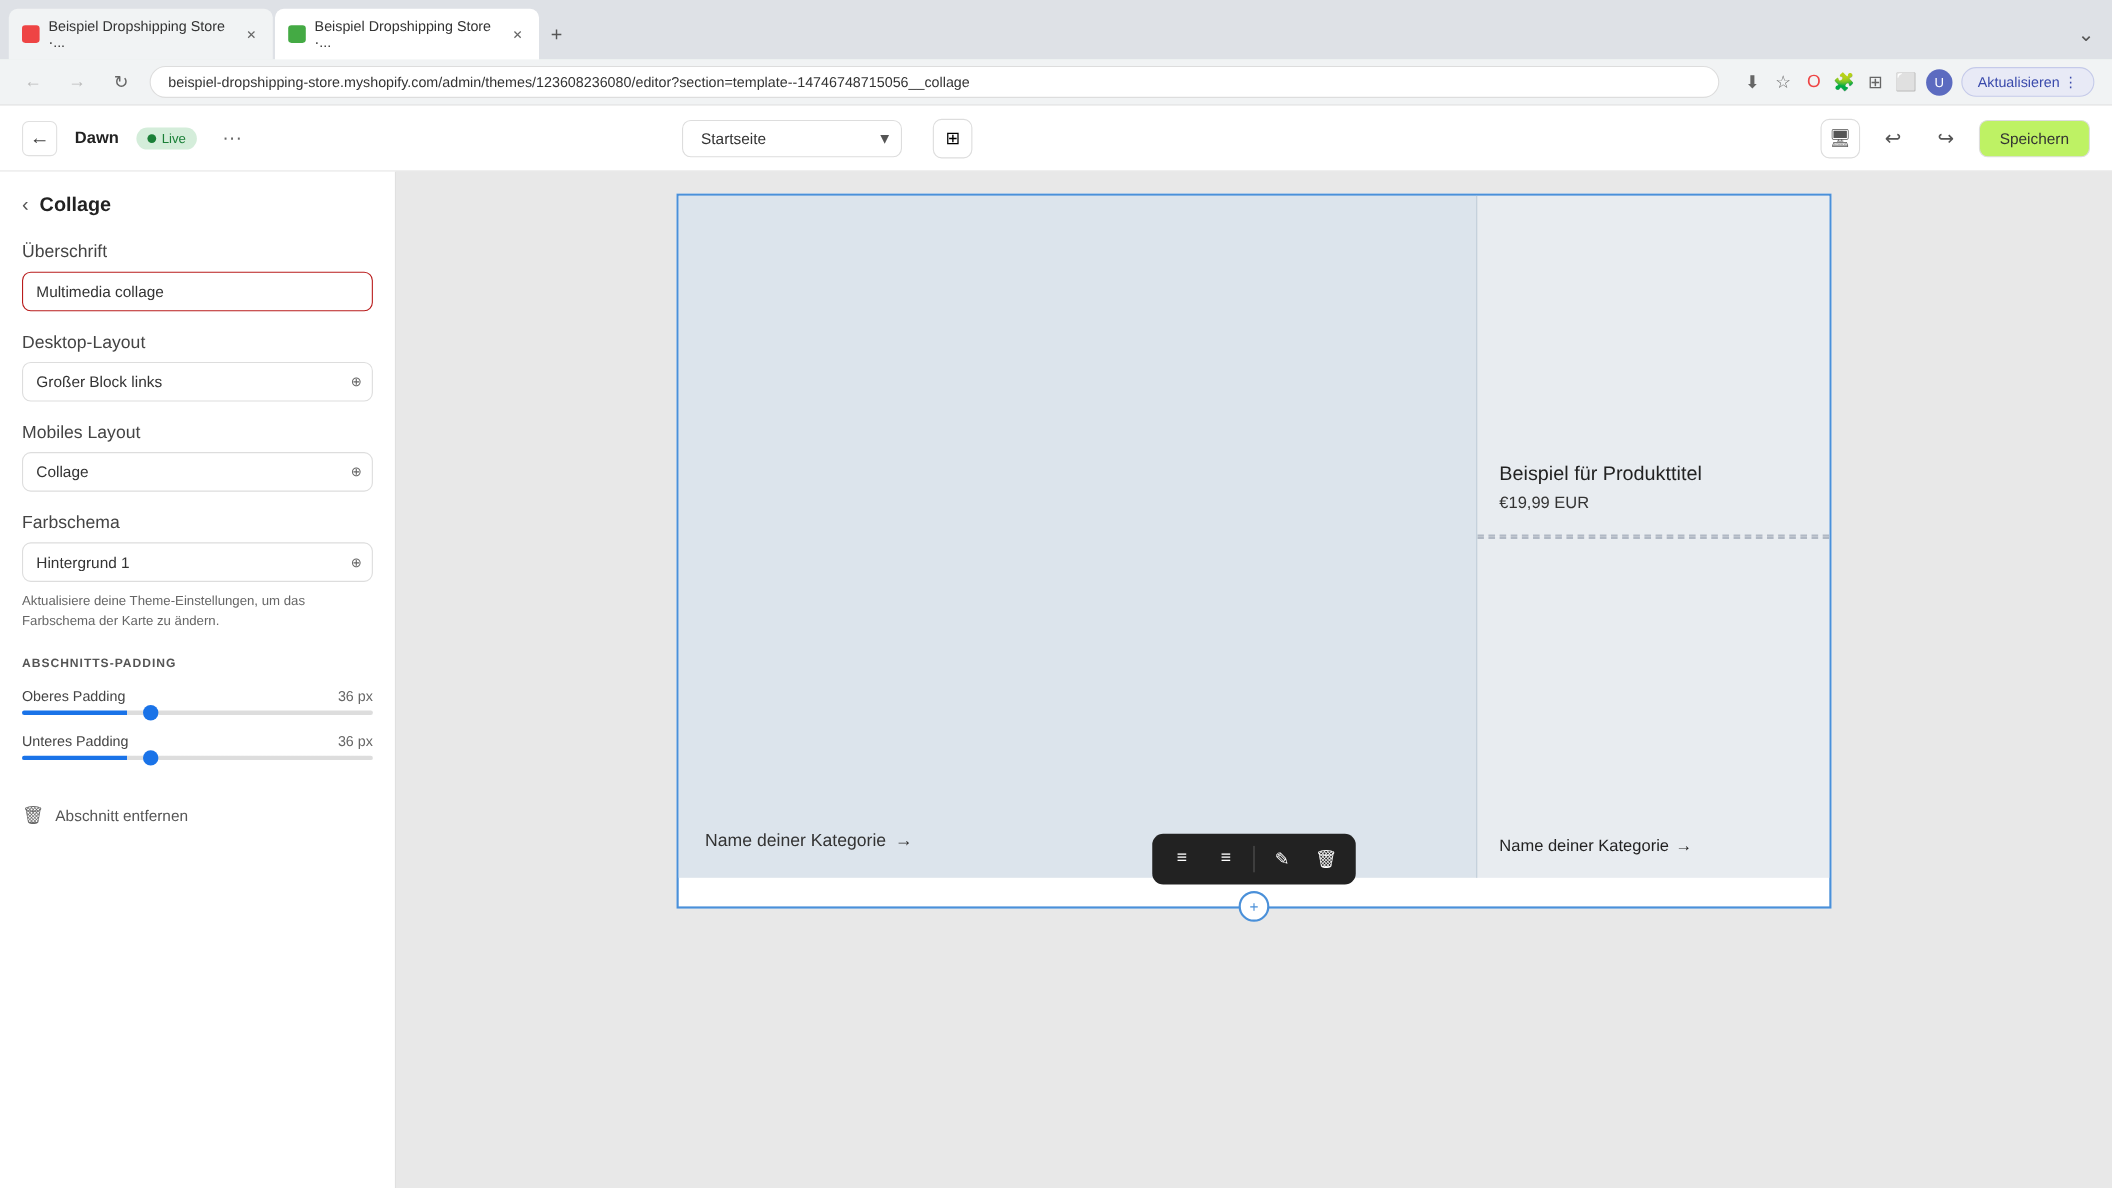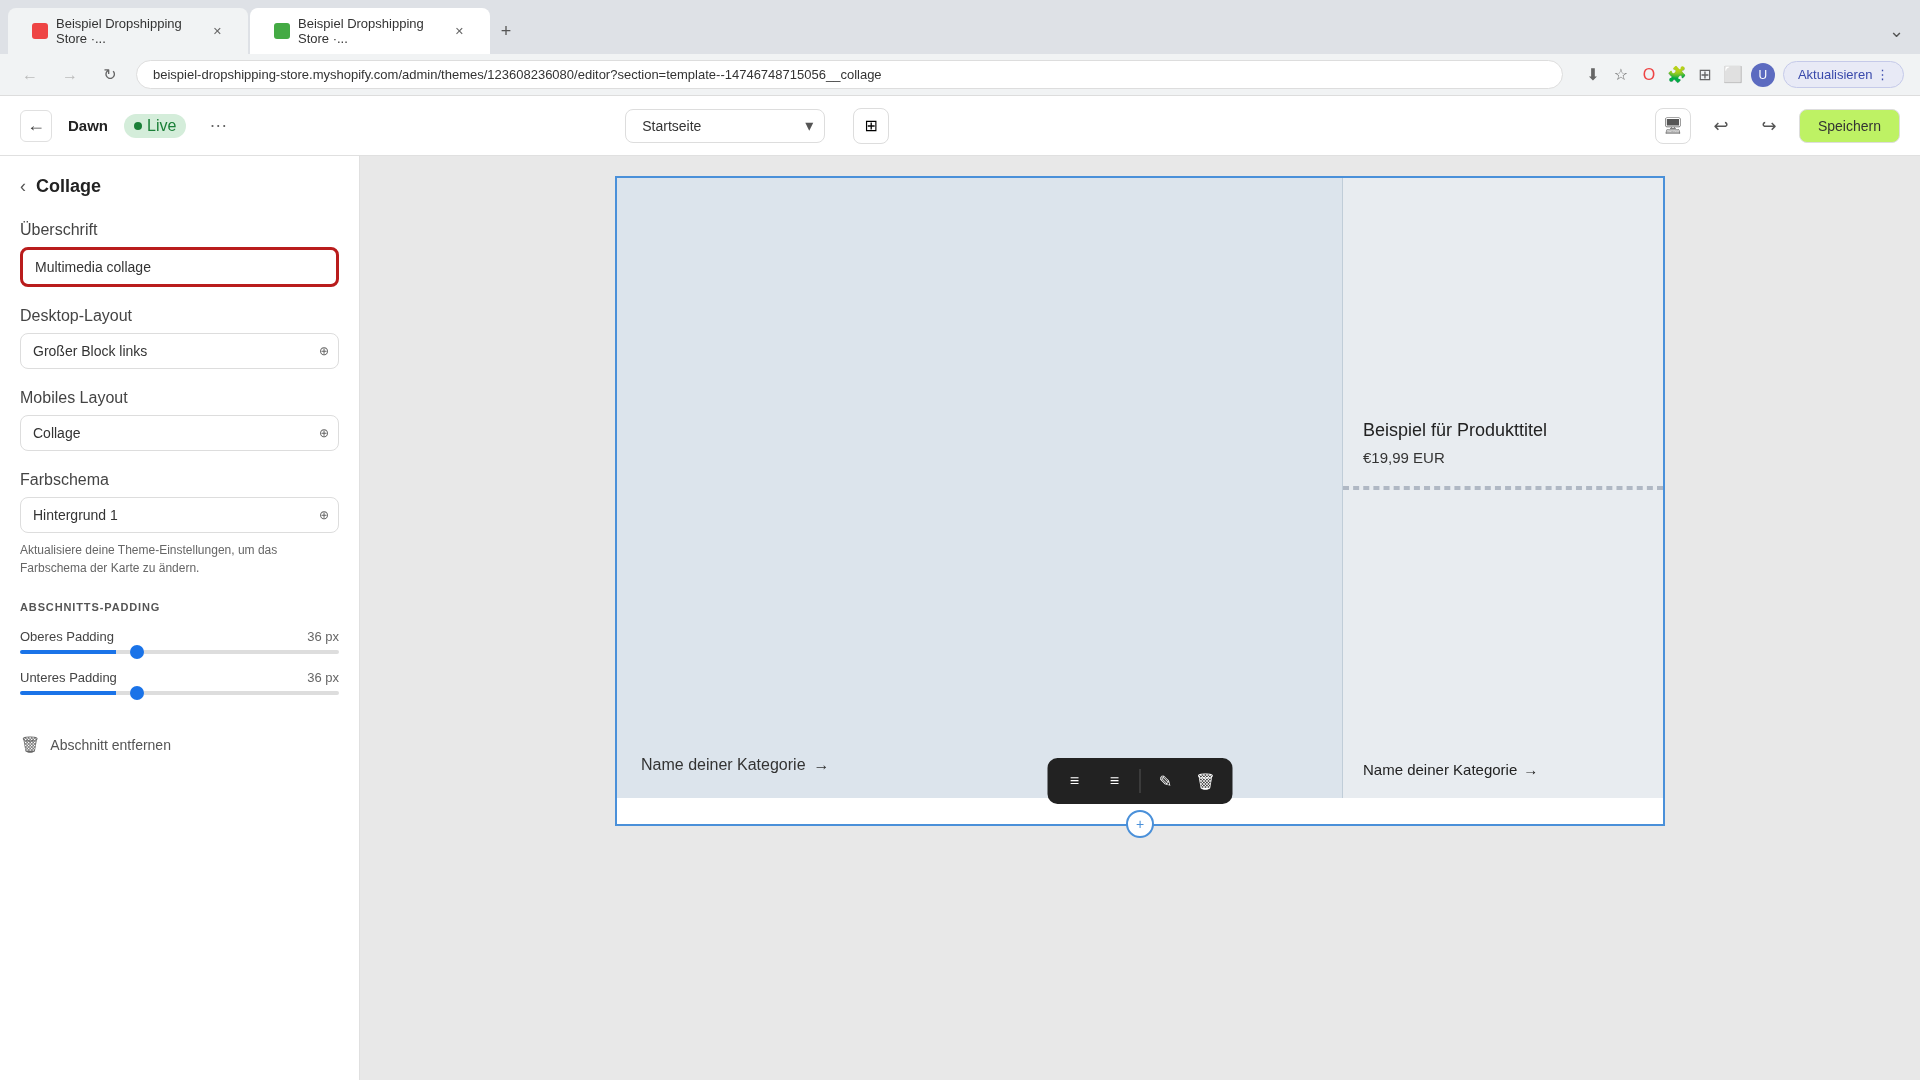--- a/index.html
+++ b/index.html
@@ -1,41 +1,41 @@
 <!DOCTYPE html>
 <html><head>
   <meta charset="utf-8">
   <style>
     * { box-sizing: border-box; margin: 0; padding: 0; }
     body { font-family: -apple-system, BlinkMacSystemFont, 'Segoe UI', sans-serif; background: #f0f0f0; width: 1920px; height: 1080px; overflow: hidden; }
 
     
     .browser-chrome { background: #f1f3f4; width: 100%; }
     .tab-bar { display: flex; align-items: center; padding: 8px 8px 0 8px; gap: 2px; background: #dee1e6; }
-    .tab { display: flex; align-items: center; gap: 8px; padding: 8px 24px; background: #f1f3f4; border-radius: 8px 8px 0 0; font-size: 13px; color: #333; max-width: 240px; cursor: pointer; }
+    .tab { display: flex; align-items: center; gap: 8px; padding: 8px 12px; background: #f1f3f4; border-radius: 8px 8px 0 0; font-size: 13px; color: #333; max-width: 240px; cursor: pointer; }
     .tab.active { background: #fff; }
     .tab-favicon { width: 16px; height: 16px; background: #e44; border-radius: 3px; flex-shrink: 0; }
     .tab-favicon.green { background: #4a4; }
     .tab-close { width: 16px; height: 16px; border-radius: 50%; display: flex; align-items: center; justify-content: center; font-size: 11px; color: #666; cursor: pointer; }
     .tab-new { width: 28px; height: 28px; border-radius: 50%; display: flex; align-items: center; justify-content: center; font-size: 18px; color: #555; cursor: pointer; }
     .tab-bar-right { margin-left: auto; font-size: 18px; color: #555; padding-right: 8px; cursor: pointer; }
 
     .address-bar { display: flex; align-items: center; padding: 6px 16px; gap: 12px; background: #f1f3f4; border-bottom: 1px solid #ddd; }
     .nav-btn { width: 28px; height: 28px; border-radius: 50%; display: flex; align-items: center; justify-content: center; font-size: 16px; color: #666; cursor: pointer; }
     .nav-btn.disabled { color: #bbb; cursor: default; }
     .address-input { flex: 1; background: #fff; border: 1px solid #ddd; border-radius: 20px; padding: 6px 16px; font-size: 13px; color: #333; }
     .browser-actions { display: flex; align-items: center; gap: 8px; margin-left: 8px; }
     .browser-icon { width: 20px; height: 20px; display: flex; align-items: center; justify-content: center; font-size: 16px; color: #666; cursor: pointer; }
     .update-btn { background: #e8eaf6; border: 1px solid #c5cae9; border-radius: 16px; padding: 5px 14px; font-size: 13px; color: #3949ab; font-weight: 500; cursor: pointer; display: flex; align-items: center; gap: 6px; }
 
     
     .app-bar { display: flex; align-items: center; padding: 0 20px; height: 60px; background: #fff; border-bottom: 1px solid #e0e0e0; gap: 16px; }
     .back-btn { width: 32px; height: 32px; border-radius: 6px; display: flex; align-items: center; justify-content: center; font-size: 18px; color: #444; cursor: pointer; border: 1px solid #e0e0e0; }
     .theme-name { font-size: 15px; font-weight: 600; color: #222; }
-    .live-badge { background: #d4edda; color: #1a7f37; border-radius: 12px; padding: 3px 10px; font-size: 16px; font-weight: 500; display: flex; align-items: center; gap: 5px; }
+    .live-badge { background: #d4edda; color: #1a7f37; border-radius: 12px; padding: 3px 10px; font-size: 12px; font-weight: 500; display: flex; align-items: center; gap: 5px; }
     .live-dot { width: 8px; height: 8px; border-radius: 50%; background: #1a7f37; }
     .more-btn { width: 32px; height: 32px; display: flex; align-items: center; justify-content: center; font-size: 18px; color: #666; cursor: pointer; }
     .page-select { margin: 0 auto; display: flex; align-items: center; gap: 0; }
     .page-dropdown { border: 1px solid #ddd; border-radius: 8px; padding: 8px 36px 8px 16px; font-size: 14px; background: #fff; cursor: pointer; appearance: none; color: #333; min-width: 200px; }
     .page-select-wrap { position: relative; display: flex; align-items: center; }
     .page-select-wrap::after { content: '▾'; position: absolute; right: 12px; color: #555; pointer-events: none; }
     .grid-btn { width: 36px; height: 36px; border: 1px solid #ddd; border-radius: 8px; display: flex; align-items: center; justify-content: center; margin-left: 8px; cursor: pointer; font-size: 16px; }
     .app-bar-right { display: flex; align-items: center; gap: 12px; margin-left: auto; }
     .view-btn { width: 36px; height: 36px; border: 1px solid #ddd; border-radius: 8px; display: flex; align-items: center; justify-content: center; cursor: pointer; font-size: 16px; color: #555; }
     .undo-btn, .redo-btn { width: 36px; height: 36px; display: flex; align-items: center; justify-content: center; cursor: pointer; font-size: 18px; color: #555; border-radius: 8px; }
@@ -45,21 +45,21 @@
     .main-layout { display: flex; height: calc(1080px - 60px - 73px); }
 
     
     .sidebar { width: 360px; background: #fff; border-right: 1px solid #e0e0e0; overflow-y: auto; flex-shrink: 0; padding: 20px; }
     .sidebar-header { display: flex; align-items: center; gap: 10px; margin-bottom: 24px; }
     .sidebar-back { font-size: 18px; color: #555; cursor: pointer; }
     .sidebar-title { font-size: 18px; font-weight: 600; color: #222; }
 
     .field-group { margin-bottom: 20px; }
     .field-label { font-size: 16px; color: #444; margin-bottom: 8px; font-weight: 500; }
-    .text-input { width: 100%; border: 3px solid #b91c1c; border-radius: 8px; padding: 9px 12px; font-size: 14px; color: #333; background: #fff; }
+    .text-input { width: 100%; border: 1px solid #b91c1c; border-radius: 8px; padding: 9px 12px; font-size: 14px; color: #333; background: #fff; }
     .select-input { width: 100%; border: 1px solid #ddd; border-radius: 8px; padding: 9px 32px 9px 12px; font-size: 14px; color: #333; background: #fff; appearance: none; cursor: pointer; }
     .select-wrap { position: relative; }
     .select-wrap::after { content: '⊕'; position: absolute; right: 10px; top: 50%; transform: translateY(-50%); color: #666; pointer-events: none; font-size: 12px; }
 
     .section-heading { font-size: 11px; font-weight: 700; color: #555; letter-spacing: 0.08em; text-transform: uppercase; margin: 24px 0 16px; }
     .help-text { font-size: 12px; color: #666; margin-top: 8px; line-height: 1.5; }
 
     .padding-field { margin-bottom: 16px; }
     .padding-row { display: flex; align-items: flex-start; justify-content: space-between; margin-bottom: 6px; }
     .padding-label { font-size: 13px; color: #444; }

